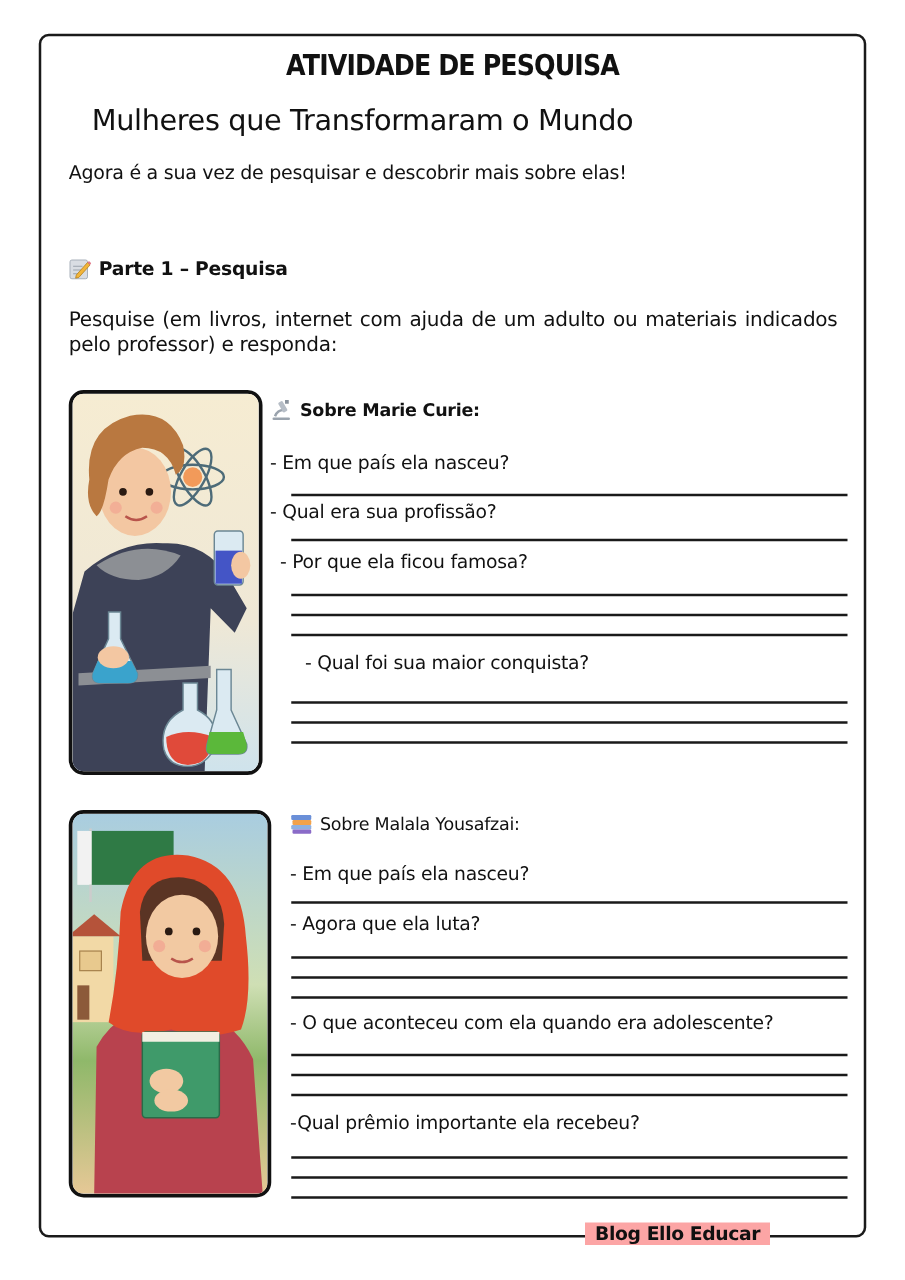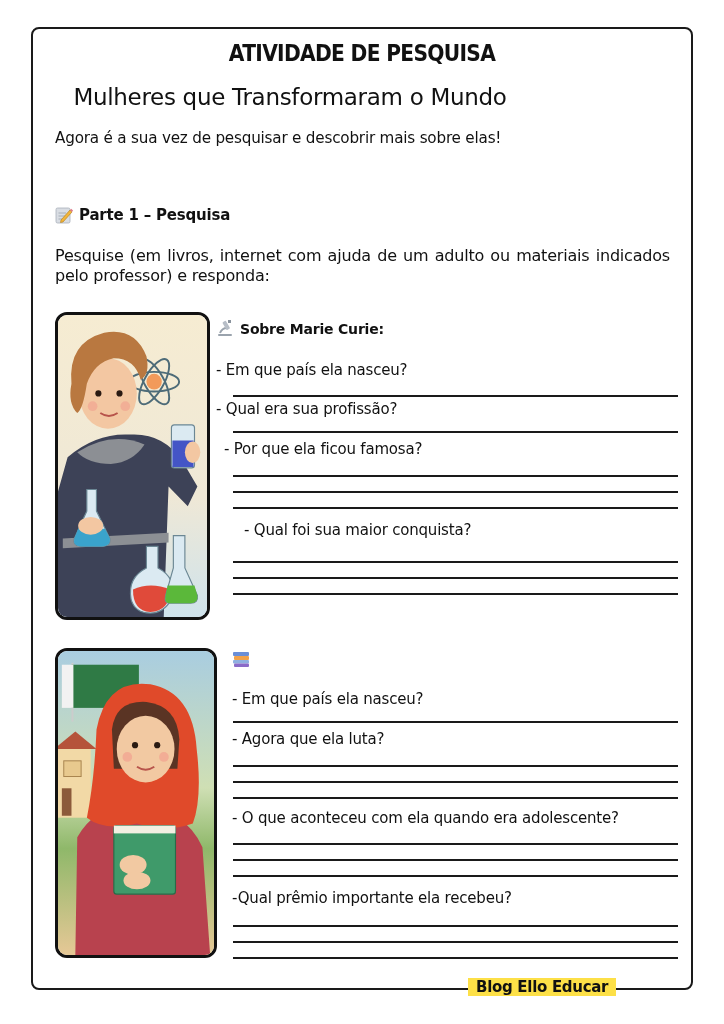--- a/index.html
+++ b/index.html
@@ -50,21 +50,21 @@
     .section-heading.bold { font-weight: bold; }
 
     .q {
       position: absolute; font-size: 15px; letter-spacing: -0.2px; white-space: nowrap;
     }
     .line {
       position: absolute; height: 2px; background: #1a1a1a;
     }
 
     .footer {
-      position: absolute; left: 468px; top: 978px; padding: 0 8px; background: #fde047;
+      position: absolute; left: 468px; top: 978px; padding: 0 8px; background: #fca5a5;
       font-weight: bold; font-size: 15px; letter-spacing: -0.3px;
     }
 
     .icon-box { display: inline-block; width: 18px; height: 18px; }
   </style>
 </head>
 <body>
 
 <div class="frame"></div>
 
@@ -207,20 +207,21 @@
 
 <div class="section-heading" style="left:232px; top:650px;">
   <span class="icon-box">
     <svg viewBox="0 0 18 18" width="18" height="18">
       <rect x="1" y="2" width="16" height="4" rx="1" fill="#6a8fd8"></rect>
       <rect x="2" y="6" width="15" height="4" rx="1" fill="#f2a24a"></rect>
       <rect x="1" y="10" width="16" height="3.5" rx="1" fill="#8fb0e0"></rect>
       <rect x="2" y="13.5" width="15" height="3.5" rx="1" fill="#8a6bc8"></rect>
     </svg>
   </span>
+  <span>Sobre Malala Yousafzai:</span>
 </div>
 
 <div class="q" style="left:232px; top:690px;">- Em que país ela nasceu?</div>
 <div class="line" style="left:233px; top:721px; width:445px;"></div>
 
 <div class="q" style="left:232px; top:730px;">- Agora que ela luta?</div>
 <div class="line" style="left:233px; top:765px; width:445px;"></div>
 <div class="line" style="left:233px; top:781px; width:445px;"></div>
 <div class="line" style="left:233px; top:797px; width:445px;"></div>
 

